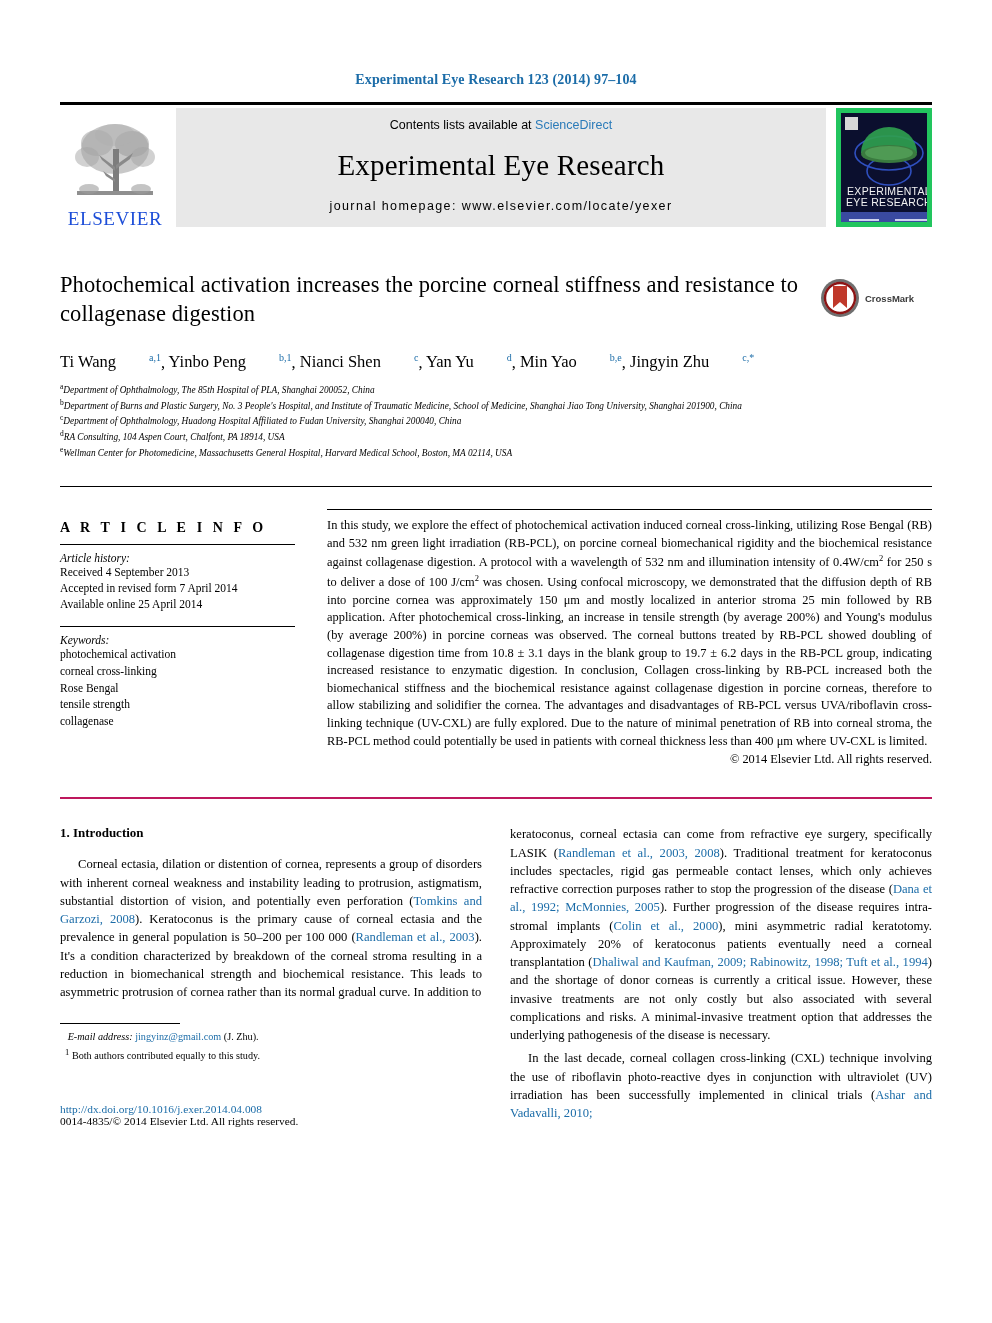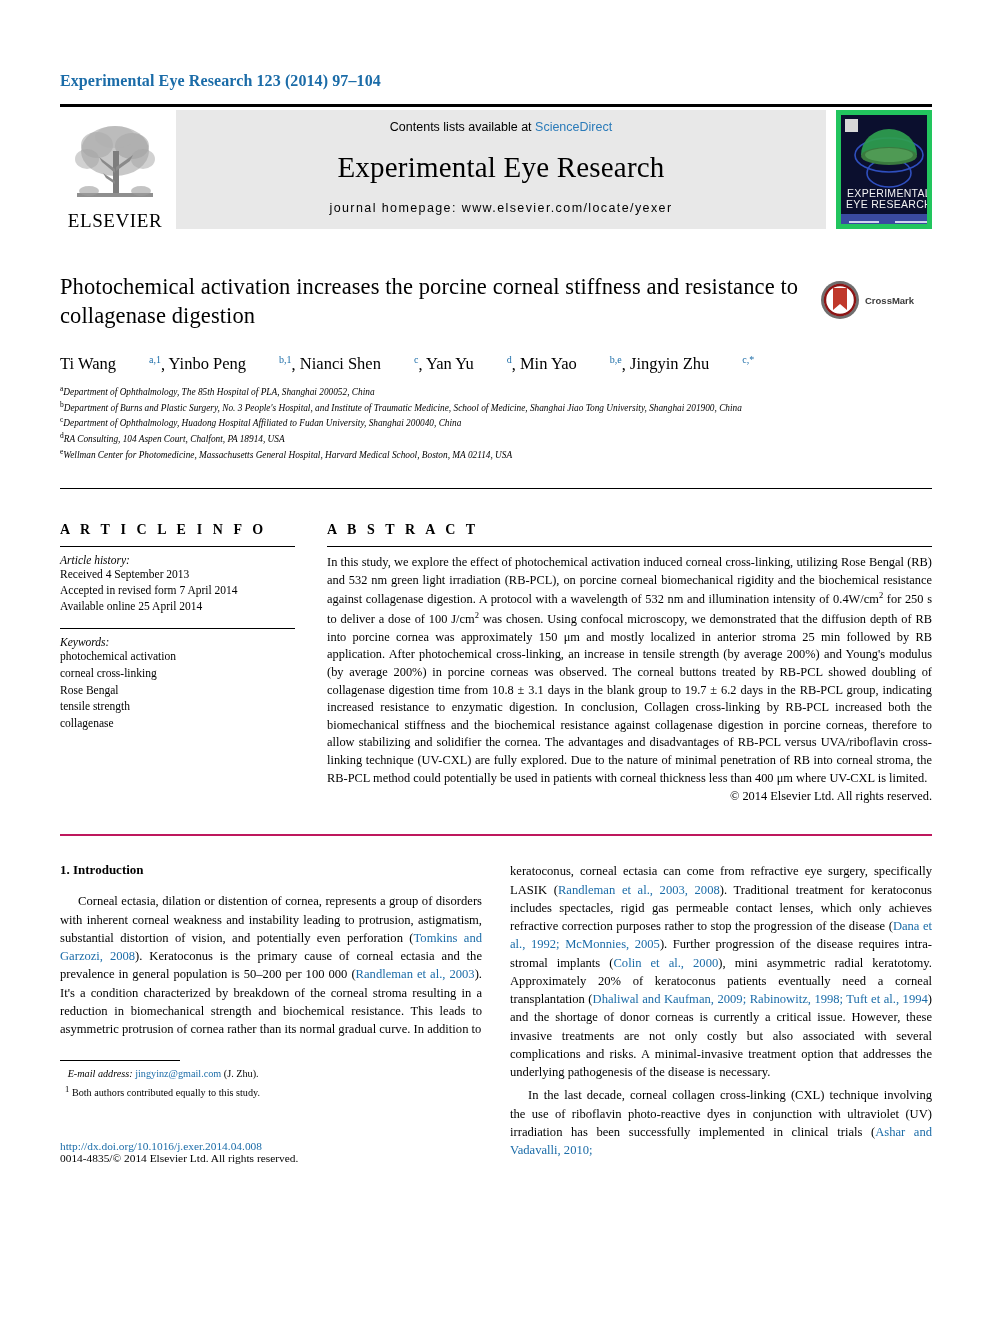--- a/index.html
+++ b/index.html
@@ -9,23 +9,23 @@
     background: #ffffff;
     font-family: "Liberation Serif", "DejaVu Serif", serif;
     color: #000;
     position: relative;
     overflow: hidden;
   }
   .page { position: relative; width: 992px; height: 1323px; padding: 0 60px; }
 
   
   .runhead {
-    text-align: left;
+    text-align: center;
     color: #1b6ca8;
-    font-size: 16px;
+    font-size: 14px;
     font-weight: bold;
     padding-top: 72px;
     letter-spacing: .1px;
   }
 
   
   .masthead {
     margin-top: 14px;
     border-top: 3px solid #000;
     height: 128px;
@@ -34,21 +34,21 @@
   }
   .elsevier-logo {
     width: 110px; flex: 0 0 110px;
     display: flex; flex-direction: column;
     align-items: center; justify-content: flex-end;
     padding-bottom: 2px;
   }
   .tree-wrap { width: 92px; height: 88px; margin-top: 6px; }
   .elsevier-word {
     font-family: "Liberation Serif", serif;
-    color: #000000;
+    color: #1d4ed8;
     font-size: 19px;
     letter-spacing: .6px;
     line-height: 1;
     margin-top: 2px;
   }
   .contents-band {
     flex: 1 1 auto;
     background: #e8e8e8;
     margin: 3px 10px 3px 6px;
     display: flex; flex-direction: column;
@@ -268,21 +268,20 @@
       <div class="rule thin"></div>
       <div class="meta-title">Keywords:</div>
       <div class="kw">photochemical activation</div>
       <div class="kw">corneal cross-linking</div>
       <div class="kw">Rose Bengal</div>
       <div class="kw">tensile strength</div>
       <div class="kw">collagenase</div>
     </div>
 
     <div class="col-abs">
-      <div class="sec-head">A B S T R A C T</div>
       <div class="rule"></div>
       <div class="abstract-body"><span>In this study, we explore the effect of photochemical activation induced corneal cross-linking, utilizing Rose Bengal (RB) and 532 nm green light irradiation (RB-PCL), on porcine corneal biomechanical rigidity and the biochemical resistance against collagenase digestion. A protocol with a wavelength of 532 nm and illumination intensity of 0.4W/cm</span><sup>2</sup><span> for 250 s to deliver a dose of 100 J/cm</span><sup>2</sup><span> was chosen. Using confocal microscopy, we demonstrated that the diffusion depth of RB into porcine cornea was approximately 150 μm and mostly localized in anterior stroma 25 min followed by RB application. After photochemical cross-linking, an increase in tensile strength (by average 200%) and Young's modulus (by average 200%) in porcine corneas was observed. The corneal buttons treated by RB-PCL showed doubling of collagenase digestion time from 10.8 ± 3.1 days in the blank group to 19.7 ± 6.2 days in the RB-PCL group, indicating increased resistance to enzymatic digestion. In conclusion, Collagen cross-linking by RB-PCL increased both the biomechanical stiffness and the biochemical resistance against collagenase digestion in porcine corneas, therefore to allow stabilizing and solidifier the cornea. The advantages and disadvantages of RB-PCL versus UVA/riboflavin cross-linking technique (UV-CXL) are fully explored. Due to the nature of minimal penetration of RB into corneal stroma, the RB-PCL method could potentially be used in patients with corneal thickness less than 400 μm where UV-CXL is limited.</span></div>
       <div class="copyright">© 2014 Elsevier Ltd. All rights reserved.</div>
     </div>
   </div>
 
   <div class="bodywrap">
 
     <div class="bcol">
       <h2 class="secnum">1. Introduction</h2>

